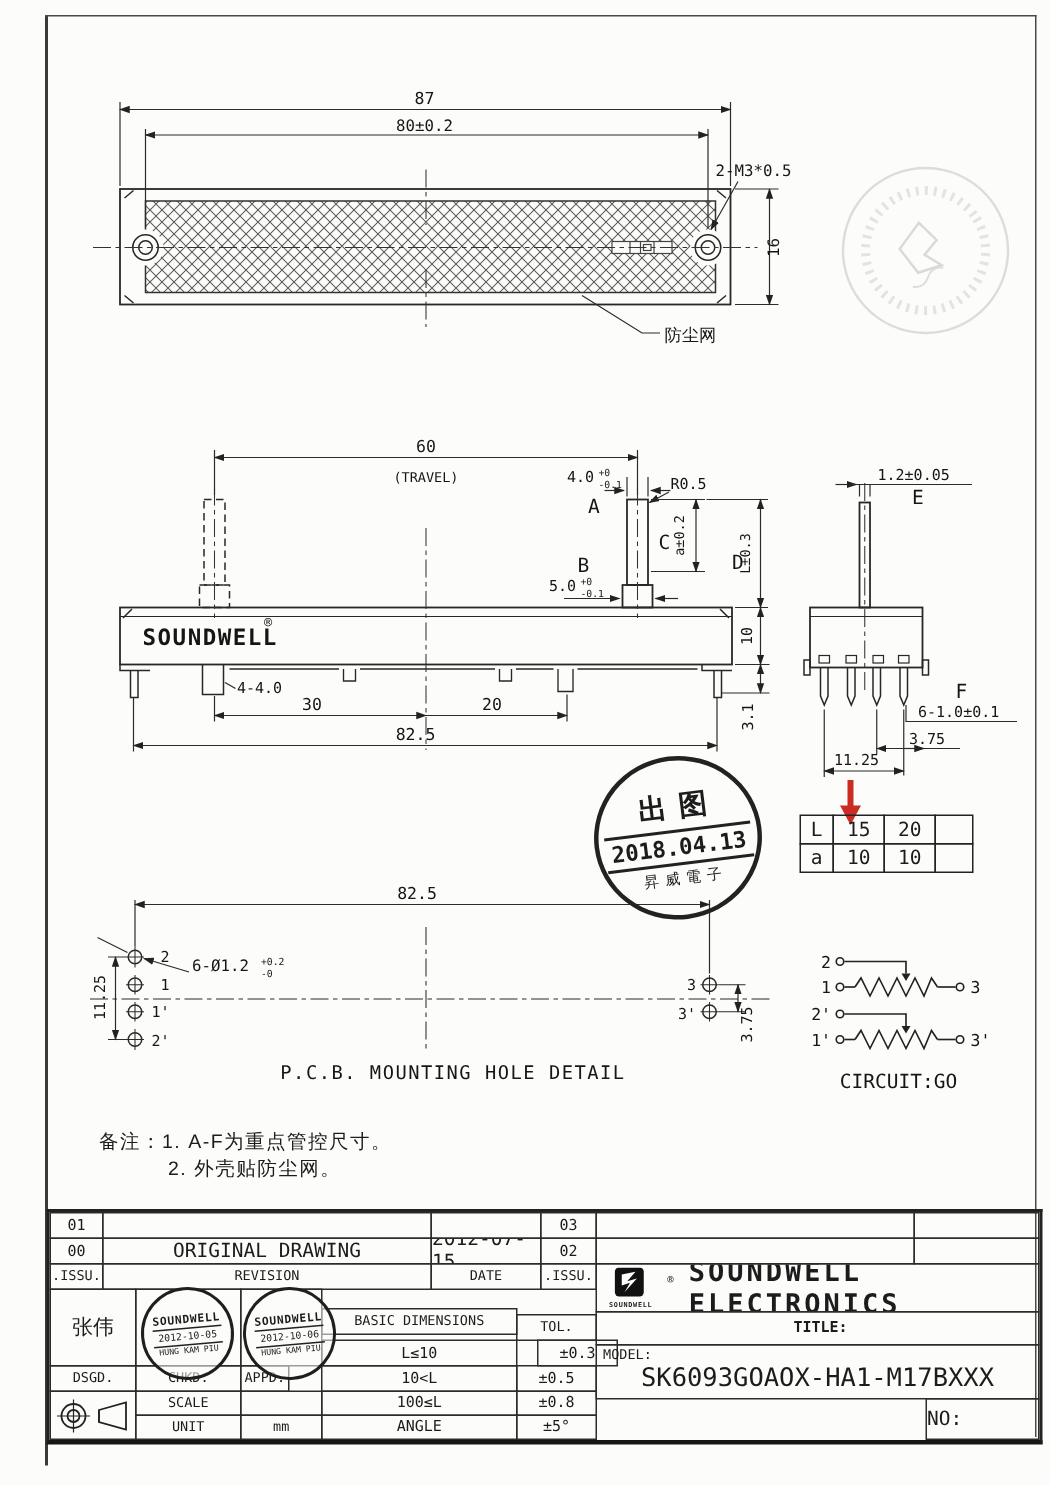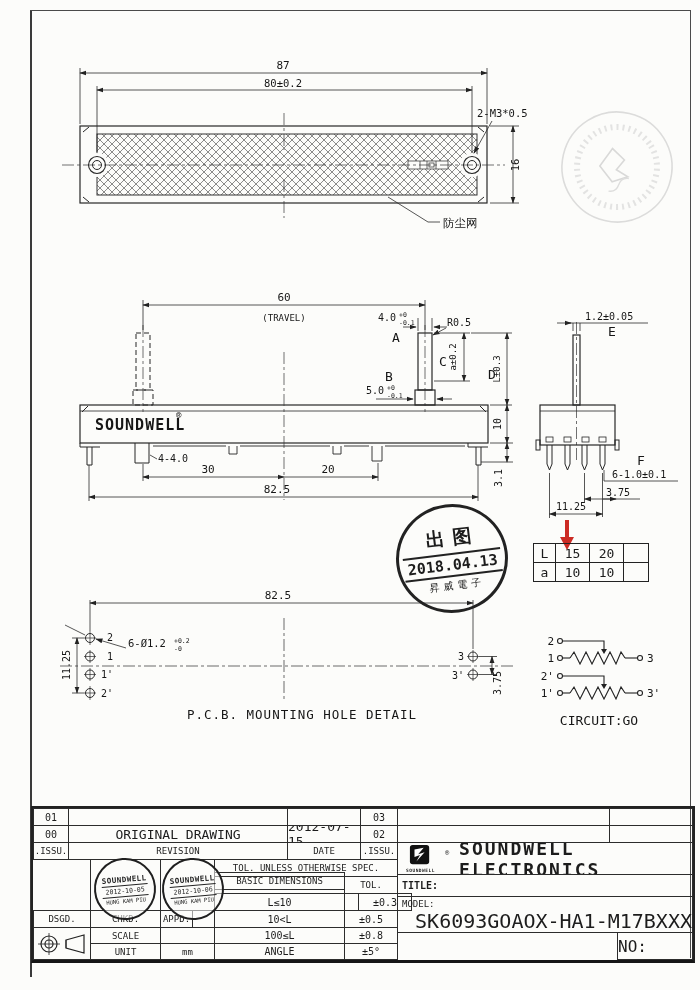--- a/index.html
+++ b/index.html
@@ -319,20 +319,24 @@
     <div class="cell" style="left:56px;top:19px;width:35px;height:20px">10</div>
     <div class="cell" style="left:90px;top:19px;width:26px;height:20px"></div>
   </div>
 
   <div class="abs rstamp">
     <div class="l1">出图</div>
     <div class="band">2018.04.13</div>
     <div class="l3">昇威電子</div>
   </div>
 
+  <div class="abs notes">
+    <div><span>备注：</span><span>1. A-F为重点管控尺寸。</span></div>
+    <div class="ind">2. 外壳贴防尘网。</div>
+  </div>
 
   <div class="abs tblock">
 
     <div class="tc" style="left:0;top:0;width:36px;height:18px">01</div>
     <div class="tc" style="left:35px;top:0;width:220px;height:18px"></div>
     <div class="tc" style="left:254px;top:0;width:74px;height:18px"></div>
     <div class="tc" style="left:327px;top:0;width:38px;height:18px">03</div>
     <div class="tc" style="left:0;top:17px;width:36px;height:18px">00</div>
     <div class="tc big" style="left:35px;top:17px;width:220px;height:18px">ORIGINAL  DRAWING</div>
     <div class="tc big" style="left:254px;top:17px;width:74px;height:18px">2012-07-15</div>
@@ -340,20 +344,21 @@
     <div class="tc lab" style="left:0;top:34px;width:36px;height:18px">.ISSU.</div>
     <div class="tc lab" style="left:35px;top:34px;width:220px;height:18px">REVISION</div>
     <div class="tc lab" style="left:254px;top:34px;width:74px;height:18px">DATE</div>
     <div class="tc lab" style="left:327px;top:34px;width:38px;height:18px">.ISSU.</div>
 
     <div class="tc" style="left:364px;top:0;width:213px;height:18px"></div>
     <div class="tc" style="left:576px;top:0;width:84px;height:18px"></div>
     <div class="tc" style="left:364px;top:17px;width:213px;height:18px"></div>
     <div class="tc" style="left:576px;top:17px;width:84px;height:18px"></div>
 
+    <div class="tc" style="left:0;top:51px;width:58px;height:52px;font-size:14px">张伟</div>
     <div class="tc" style="left:57px;top:51px;width:71px;height:52px"></div>
     <div class="tc" style="left:127px;top:51px;width:55px;height:52px"></div>
     <div class="tc lab" style="left:0;top:102px;width:58px;height:18px">DSGD.</div>
     <div class="tc lab" style="left:57px;top:102px;width:71px;height:18px">CHKD.</div>
     <div class="tc lab" style="left:127px;top:102px;width:33px;height:18px">APPD.</div>
 
     <div class="tc" style="left:0;top:119px;width:58px;height:33px">
       <svg width="52" height="26" viewBox="0 0 52 26">
         <g stroke="#222" stroke-width="1.2" fill="none">
           <circle cx="13" cy="13" r="8"></circle>
@@ -362,21 +367,20 @@
           <polygon points="30,9 48,4 48,22 30,17"></polygon>
           <path d="M30,9 V17" stroke-width="0.8"></path>
         </g>
       </svg>
     </div>
     <div class="tc lab" style="left:57px;top:119px;width:71px;height:17px">SCALE</div>
     <div class="tc" style="left:127px;top:119px;width:55px;height:17px"></div>
     <div class="tc lab" style="left:57px;top:135px;width:71px;height:17px">UNIT</div>
     <div class="tc lab" style="left:127px;top:135px;width:55px;height:17px">mm</div>
 
-    <div class="tc lab" style="left:181px;top:51px;width:184px;height:18px">TOL. UNLESS OTHERWISE  SPEC.</div>
     <div class="tc lab" style="left:181px;top:64px;width:131px;height:18px">BASIC DIMENSIONS</div>
     <div class="tc lab" style="left:311px;top:68px;width:54px;height:18px">TOL.</div>
     <div class="tc" style="left:181px;top:85px;width:131px;height:18px">L≤10</div>
     <div class="tc" style="left:325px;top:85px;width:54px;height:18px">±0.3</div>
     <div class="tc" style="left:181px;top:102px;width:131px;height:18px">10&lt;L</div>
     <div class="tc" style="left:311px;top:102px;width:54px;height:18px">±0.5</div>
     <div class="tc" style="left:181px;top:119px;width:131px;height:17px">100≤L</div>
     <div class="tc" style="left:311px;top:119px;width:54px;height:17px">±0.8</div>
     <div class="tc" style="left:181px;top:135px;width:131px;height:17px">ANGLE</div>
     <div class="tc" style="left:311px;top:135px;width:54px;height:17px">±5°</div>
@@ -396,23 +400,23 @@
       <div class="logowrap">
         <svg width="22" height="22" viewBox="0 0 24 24">
           <rect x="1" y="0" width="21" height="21" rx="3" fill="#111"></rect>
           <path d="M6,5 L16,3 L10,10 L17,8 L8,18 L12,11 L6,13 Z" fill="#fff"></path>
         </svg>
         <span class="logotxt">SOUNDWELL</span>
       </div>
       <span style="font-size:7px;align-self:flex-start;margin-top:6px">®</span>
       <span class="cname">SOUNDWELL ELECTRONICS</span>
     </div>
-    <div class="tc" style="left:364px;top:66px;width:296px;height:23px;justify-content:space-between">
+    <div class="tc" style="left:364px;top:66px;width:296px;height:23px;justify-content:center">
       <span style="font-weight:bold;font-size:10px;padding-left:4px">TITLE:</span>
     </div>
     <div class="tc" style="left:364px;top:88px;width:296px;height:37px;flex-direction:column;align-items:stretch;justify-content:flex-start">
       <span style="font-size:9px;padding:2px 0 0 4px">MODEL:</span>
-      <span style="text-align:right;font-size:20px">SK6093GOAOX-HA1-M17BXXX</span>
-    </div>
-    <div class="tc" style="left:584px;top:124px;width:76px;height:28px;justify-content:flex-start;font-size:16px">NO:</div>
+      <span style="text-align:center;font-size:17px">SK6093GOAOX-HA1-M17BXXX</span>
+    </div>
+    <div class="tc" style="left:584px;top:124px;width:76px;height:28px;justify-content:flex-start;font-size:13px">NO:</div>
   </div>
 
 </div>
 
 </body></html>

